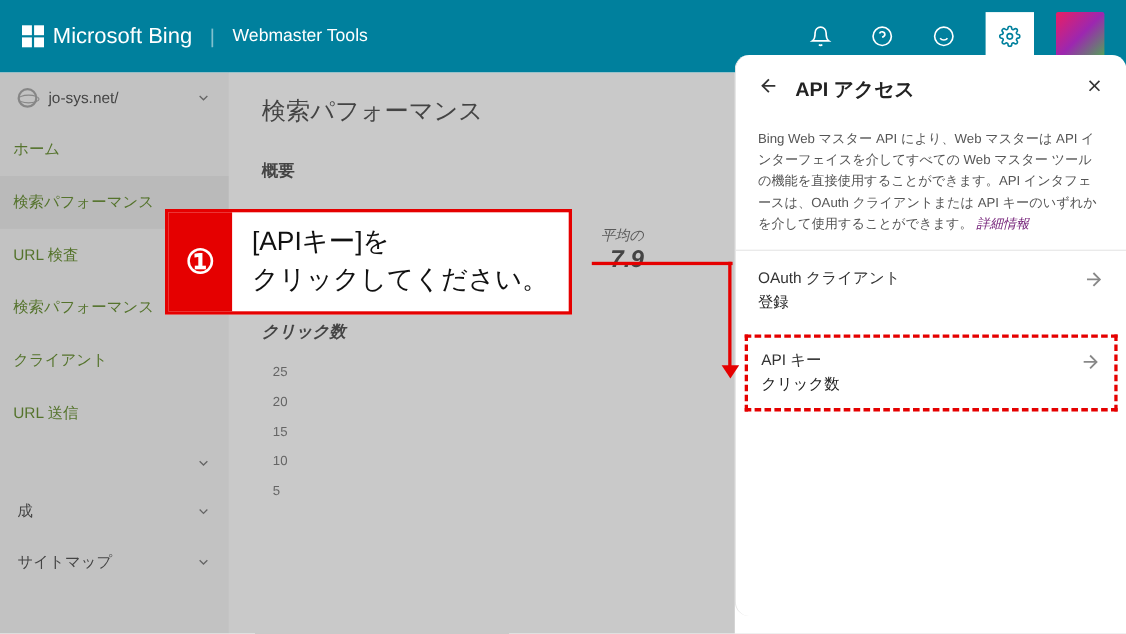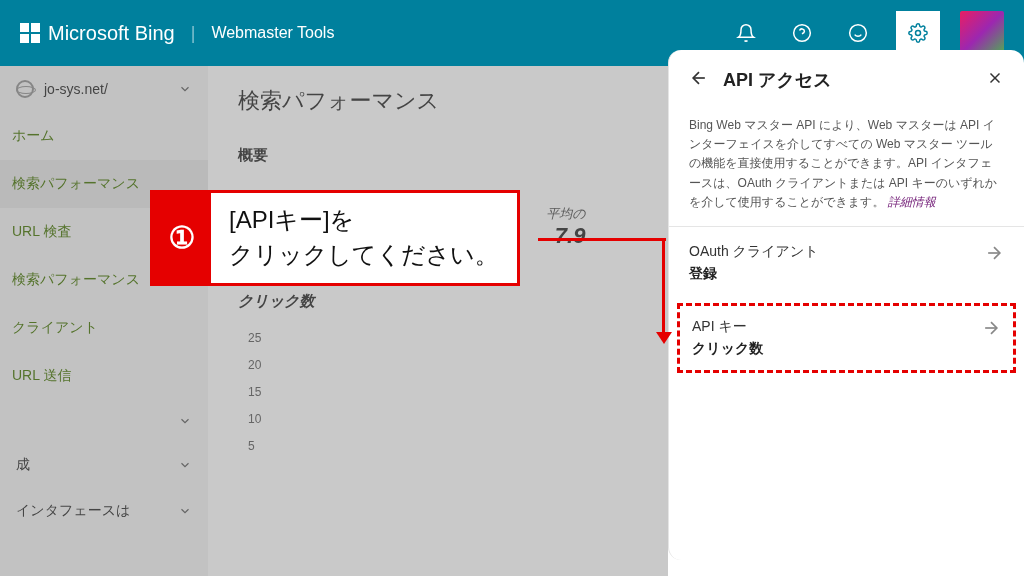--- a/index.html
+++ b/index.html
@@ -50,21 +50,21 @@
     .panel-header { display: flex; align-items: center; padding: 18px 20px; gap: 14px; }
     .back-btn { cursor: pointer; color: #333; }
     .panel-title { font-size: 18px; font-weight: 600; color: #222; flex: 1; }
     .close-btn { cursor: pointer; color: #333; }
     .panel-desc { padding: 6px 20px 14px; font-size: 12px; color: #555; line-height: 1.6; }
     .panel-desc a { color: #701a75; text-decoration: none; font-style: italic; }
     .panel-divider { height: 1px; background: #e5e5e5; margin: 0 0 0 0; }
     .panel-item { padding: 16px 20px; display: flex; align-items: flex-start; cursor: pointer; }
     .panel-item-body { flex: 1; }
     .panel-item-title { font-size: 14px; color: #333; margin-bottom: 4px; }
-    .panel-item-sub { font-size: 14px; font-weight: 700; color: #222; }
+    .panel-item-sub { font-size: 14px; font-weight: 400; color: #222; }
     .panel-arrow { color: #888; }
     
     .api-highlight { border: 3px dashed #e50000; margin: 4px 8px; padding: 12px 12px; }
     
     .callout { position: absolute; top: 190px; left: 150px; z-index: 100; display: flex; align-items: stretch; border: 3px solid #e50000; background: #fff; }
     .callout-num { width: 58px; background: #e50000; color: #fff; font-size: 30px; font-weight: 700; display: flex; align-items: center; justify-content: center; }
     .callout-text { padding: 10px 18px; font-size: 24px; color: #111; line-height: 1.45; white-space: pre-line; }
     
     .callout-line { position: absolute; z-index: 99; }
     .line-h { top: 238px; left: 538px; width: 128px; height: 3px; background: #e50000; }
@@ -137,21 +137,21 @@
           <polyline points="6 9 12 15 18 9"></polyline>
         </svg>
     </div>
     <div class="nav-section">
       <span>成</span>
       <svg width="14" height="14" viewBox="0 0 24 24" fill="none" stroke="#666" stroke-width="2">
           <polyline points="6 9 12 15 18 9"></polyline>
         </svg>
     </div>
     <div class="nav-section">
-      <span>インタフェースは</span>
+      <span>サイトマップ</span>
       <svg width="14" height="14" viewBox="0 0 24 24" fill="none" stroke="#666" stroke-width="2">
           <polyline points="6 9 12 15 18 9"></polyline>
         </svg>
     </div>
   </div>
 
   <div class="content">
     <div class="page-title">検索パフォーマンス</div>
     <div class="overview-label">概要</div>
     <div class="metrics-row">

